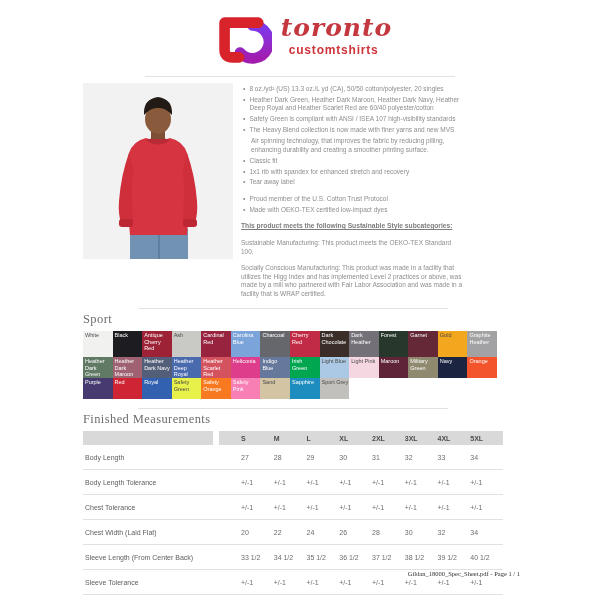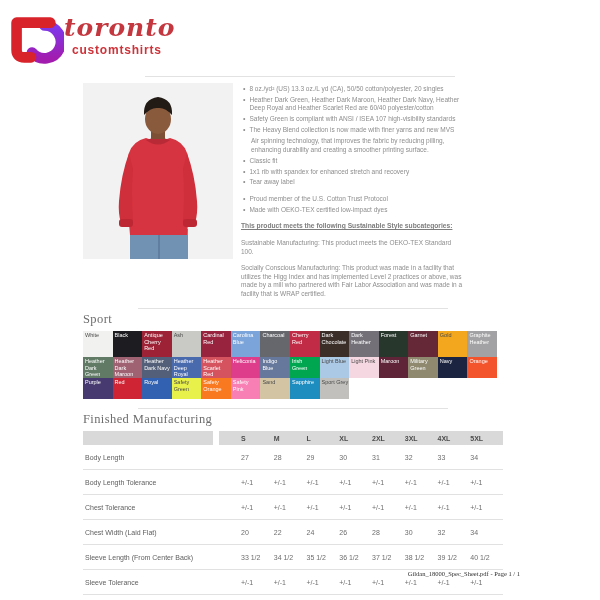--- a/index.html
+++ b/index.html
@@ -1,18 +1,18 @@
 <!DOCTYPE html>
 <html><head>
 <meta charset="utf-8">
 <style>
   html,body{margin:0;padding:0;}
   body{width:600px;height:600px;background:#ffffff;position:relative;overflow:hidden;
        font-family:"Liberation Sans", sans-serif;-webkit-font-smoothing:antialiased;}
-  .logo-wrap{display:flex;justify-content:flex-start;align-items:flex-start;padding-top:13px;height:56px;}
+  .logo-wrap{display:flex;justify-content:center;align-items:flex-start;gap:9px;padding-top:13px;height:56px;}
   .logo-mark{width:64px;height:54px;flex:0 0 auto;}
   .logo-textcol{display:flex;flex-direction:column;align-items:flex-start;padding-top:2px;}
   .logo-script{font-family:"DejaVu Serif", serif;font-style:italic;font-weight:bold;
                font-size:25px;line-height:1;letter-spacing:1px;color:#c4373f;}
   .logo-sub{font-family:"Liberation Sans", sans-serif;font-weight:bold;font-size:12px;
             letter-spacing:.8px;color:#ce333a;margin-top:3px;margin-left:8px;}
   .soft-divider{height:1px;background:#e2e2e2;width:310px;margin:7px auto 0 auto;}
   .content{width:420px;margin-left:83px;}
   
   .product-row{display:flex;gap:8px;margin-top:6px;}
@@ -189,21 +189,21 @@
       <div class="swatch r3" style="background: rgb(29, 141, 192); color: rgb(255, 255, 255);">Sapphire</div>
       <div class="swatch r3" style="background: rgb(193, 192, 188); color: rgb(74, 74, 74);">Sport Grey</div>
       <div class="swatch r3 empty"></div>
       <div class="swatch r3 empty"></div>
       <div class="swatch r3 empty"></div>
       <div class="swatch r3 empty"></div>
       <div class="swatch r3 empty"></div>
     </div>
 
   <div class="soft-divider" style="margin-top:9px;"></div>
-  <div class="sec-heading">Finished Manufacturing</div>
+  <div class="sec-heading">Finished Measurements</div>
   <div class="meas-table">
     <div class="mt-header">
       <div class="mt-h-label"></div>
       <div class="mt-h-gap"></div>
       <div id="size-header" class="mt-h-sizes">
           <span class="size-h">S</span>
           <span class="size-h">M</span>
           <span class="size-h">L</span>
           <span class="size-h">XL</span>
           <span class="size-h">2XL</span>

